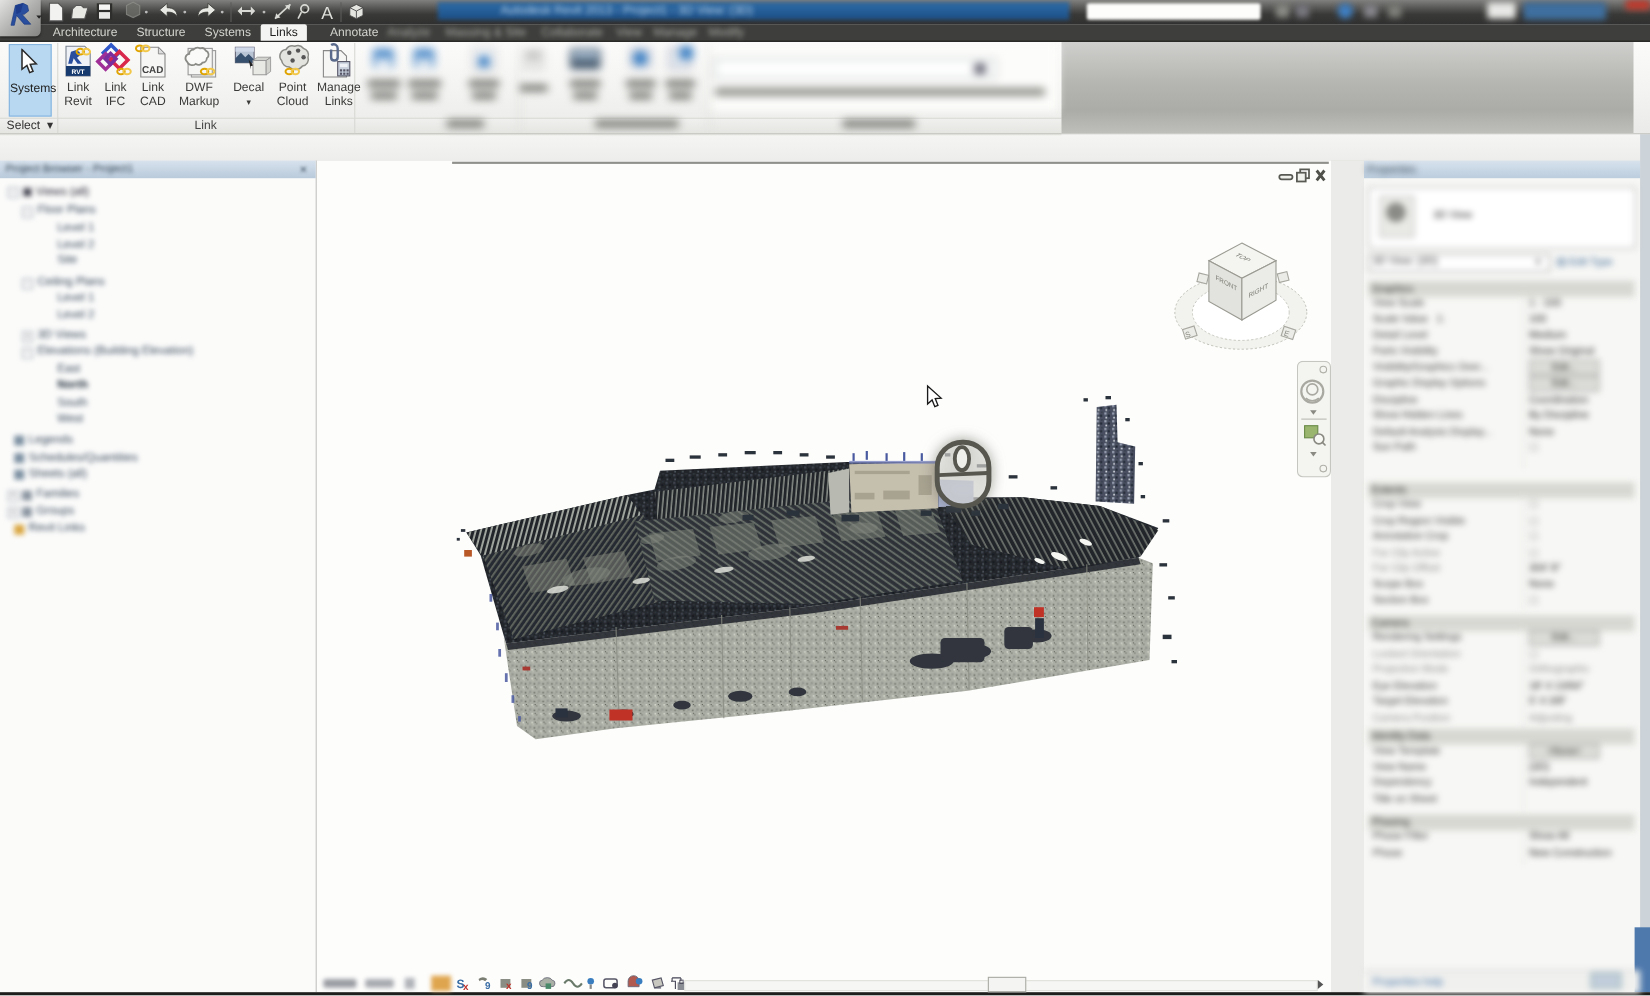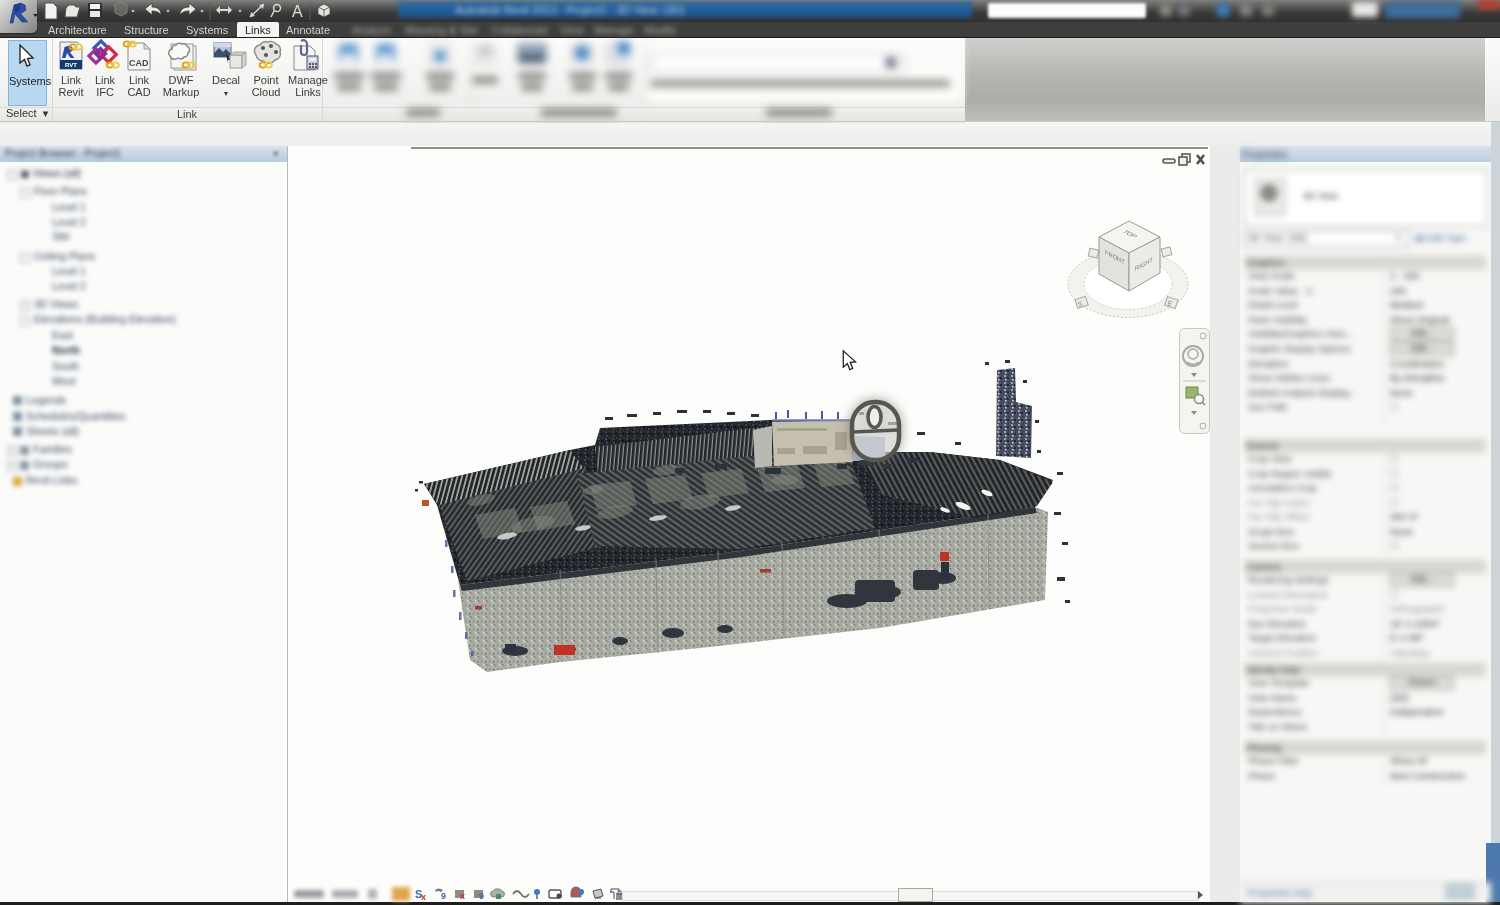--- a/index.html
+++ b/index.html
@@ -87,21 +87,21 @@
 <div class="trblob" style="left:1240px;top:4px;width:12px;height:12px;background:#85858b;border-radius:2px;"></div>
 <div class="trblob" style="left:1262px;top:4px;width:12px;height:12px;background:#7e7e7a;border-radius:2px;"></div>
 <div class="trblob" style="left:1352px;top:2px;width:26px;height:15px;background:#e8e8e6;border-radius:2px;"></div>
 <div class="trblob" style="left:1385px;top:2px;width:75px;height:16px;background:#3e6f9f;border-radius:2px;"></div>
 <div class="trblob" style="left:1478px;top:0px;width:22px;height:9px;background:#c0392b;"></div>
 <div class="abs" id="tabrow"></div>
 <div class="abs" id="tabins">Links</div>
 <div class="tab" style="left:48px;">Architecture</div>
 <div class="tab" style="left:124px;">Structure</div>
 <div class="tab" style="left:186px;">Systems</div>
-<div class="tab" style="left:286px;">Annotate</div>
+<div class="tab" style="left:300px;">Annotate</div>
 <div class="tabblur" style="left:352px;">Analyze</div>
 <div class="tabblur" style="left:405px;">Massing &amp; Site</div>
 <div class="tabblur" style="left:492px;">Collaborate</div>
 <div class="tabblur" style="left:560px;">View</div>
 <div class="tabblur" style="left:594px;">Manage</div>
 <div class="tabblur" style="left:644px;">Modify</div>
 <div class="abs" id="rlogo"></div>
 <svg class="abs" style="left:4px;top:2px;width:34px;height:22px;z-index:31;" viewBox="0 0 34 22">
  <path d="M6 21 L10 3 L17 1 L21 3 L22 8 L18 11 L16 11 L24 20 L18 20 L11 12 L9 21 Z" fill="#2a4e9e" stroke="#1a3a80" stroke-width="0.6"></path>
  <path d="M10 3 L17 1 L15 9 L11 11 Z" fill="#1d3c8c"></path>

